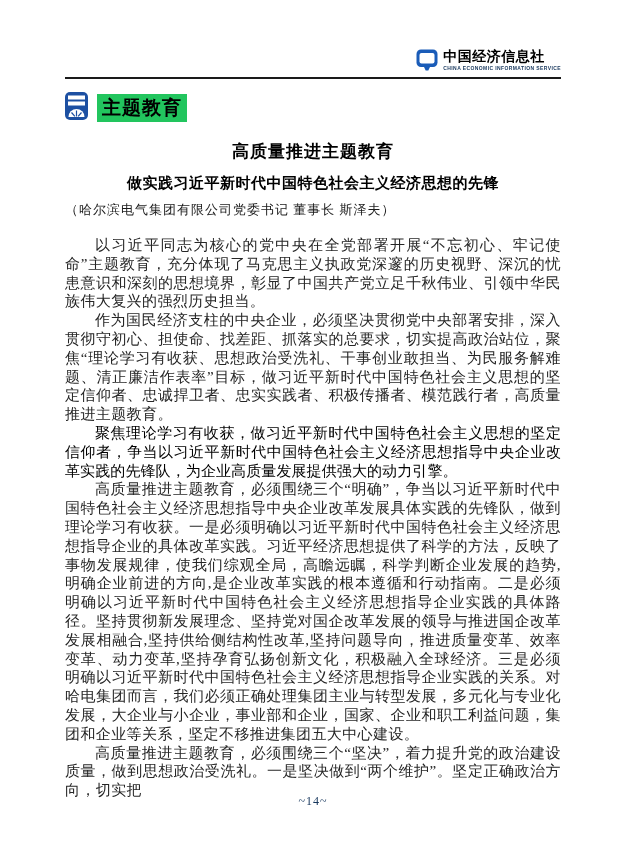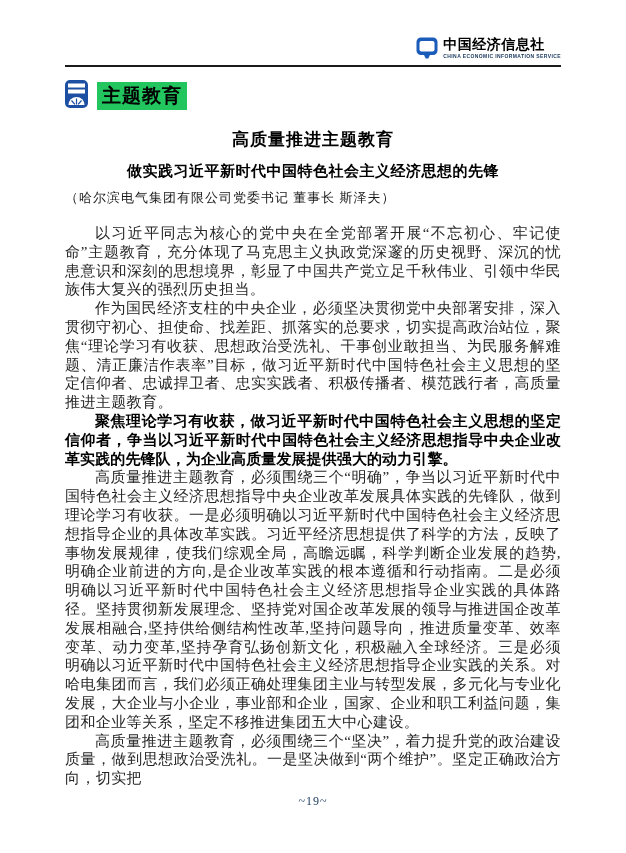--- a/index.html
+++ b/index.html
@@ -1,18 +1,18 @@
 <!DOCTYPE html>
 <html><head>
 <meta charset="utf-8">
 <style>
   html,body { margin:0; padding:0; background:#ffffff; }
   .page {
     width:626px; height:853px; position:relative; box-sizing:border-box;
-    padding:36px 65px 0 65px; background:#ffffff; overflow:hidden;
+    padding:48px 65px 0 65px; background:#ffffff; overflow:hidden;
     font-family:"Liberation Serif", serif;
   }
   .brand-row { display:flex; justify-content:flex-end; }
   .brand { display:flex; align-items:flex-start; gap:5px; }
   .brand-icon { flex:0 0 auto; margin-top:1px; }
   .brand-text { display:flex; flex-direction:column; }
   .brand-title {
     font-family:"Liberation Sans", sans-serif; font-weight:bold;
     font-size:14px; color:#000; white-space:nowrap; letter-spacing:0.5px; line-height:16px;
   }
@@ -39,21 +39,21 @@
   }
   .byline {
     margin:8px 0 0 0; text-align:left; font-size:13px; color:#1a1a1a; letter-spacing:1px;
   }
 
   .body-text {
     margin-top:17px; font-size:15px; line-height:18.8px; color:#262626;
     text-align:justify; letter-spacing:0.4px;
   }
   .para { margin:0; text-indent:2em; }
-  .para-bold { font-weight:bold; color:#000; font-family:"Liberation Sans", sans-serif; letter-spacing:0.1px; }
+  .para-bold { font-weight:normal; color:#000; font-family:"Liberation Sans", sans-serif; letter-spacing:0.1px; }
 
   .page-number {
     position:absolute; left:0; right:0; bottom:44px; text-align:center;
     font-size:12px; color:#16365c; letter-spacing:1px; font-family:"Liberation Serif", serif;
   }
 </style>
 </head>
 <body>
 
 <div class="page">
@@ -94,15 +94,15 @@
   <div class="byline">（哈尔滨电气集团有限公司党委书记 董事长 斯泽夫）</div>
 
   <div class="body-text">
     <p class="para">以习近平同志为核心的党中央在全党部署开展“不忘初心、牢记使命”主题教育，充分体现了马克思主义执政党深邃的历史视野、深沉的忧患意识和深刻的思想境界，彰显了中国共产党立足千秋伟业、引领中华民族伟大复兴的强烈历史担当。</p>
     <p class="para">作为国民经济支柱的中央企业，必须坚决贯彻党中央部署安排，深入贯彻守初心、担使命、找差距、抓落实的总要求，切实提高政治站位，聚焦“理论学习有收获、思想政治受洗礼、干事创业敢担当、为民服务解难题、清正廉洁作表率”目标，做习近平新时代中国特色社会主义思想的坚定信仰者、忠诚捍卫者、忠实实践者、积极传播者、模范践行者，高质量推进主题教育。</p>
     <p class="para para-bold">聚焦理论学习有收获，做习近平新时代中国特色社会主义思想的坚定信仰者，争当以习近平新时代中国特色社会主义经济思想指导中央企业改革实践的先锋队，为企业高质量发展提供强大的动力引擎。</p>
     <p class="para">高质量推进主题教育，必须围绕三个“明确”，争当以习近平新时代中国特色社会主义经济思想指导中央企业改革发展具体实践的先锋队，做到理论学习有收获。一是必须明确以习近平新时代中国特色社会主义经济思想指导企业的具体改革实践。习近平经济思想提供了科学的方法，反映了事物发展规律，使我们综观全局，高瞻远瞩，科学判断企业发展的趋势,明确企业前进的方向,是企业改革实践的根本遵循和行动指南。二是必须明确以习近平新时代中国特色社会主义经济思想指导企业实践的具体路径。坚持贯彻新发展理念、坚持党对国企改革发展的领导与推进国企改革发展相融合,坚持供给侧结构性改革,坚持问题导向，推进质量变革、效率变革、动力变革,坚持孕育弘扬创新文化，积极融入全球经济。三是必须明确以习近平新时代中国特色社会主义经济思想指导企业实践的关系。对哈电集团而言，我们必须正确处理集团主业与转型发展，多元化与专业化发展，大企业与小企业，事业部和企业，国家、企业和职工利益问题，集团和企业等关系，坚定不移推进集团五大中心建设。</p>
     <p class="para">高质量推进主题教育，必须围绕三个“坚决”，着力提升党的政治建设质量，做到思想政治受洗礼。一是坚决做到“两个维护”。坚定正确政治方向，切实把</p>
   </div>
 
-  <div class="page-number">~19~</div>
+  <div class="page-number">~14~</div>
 
 </div>
 
 </body></html>

